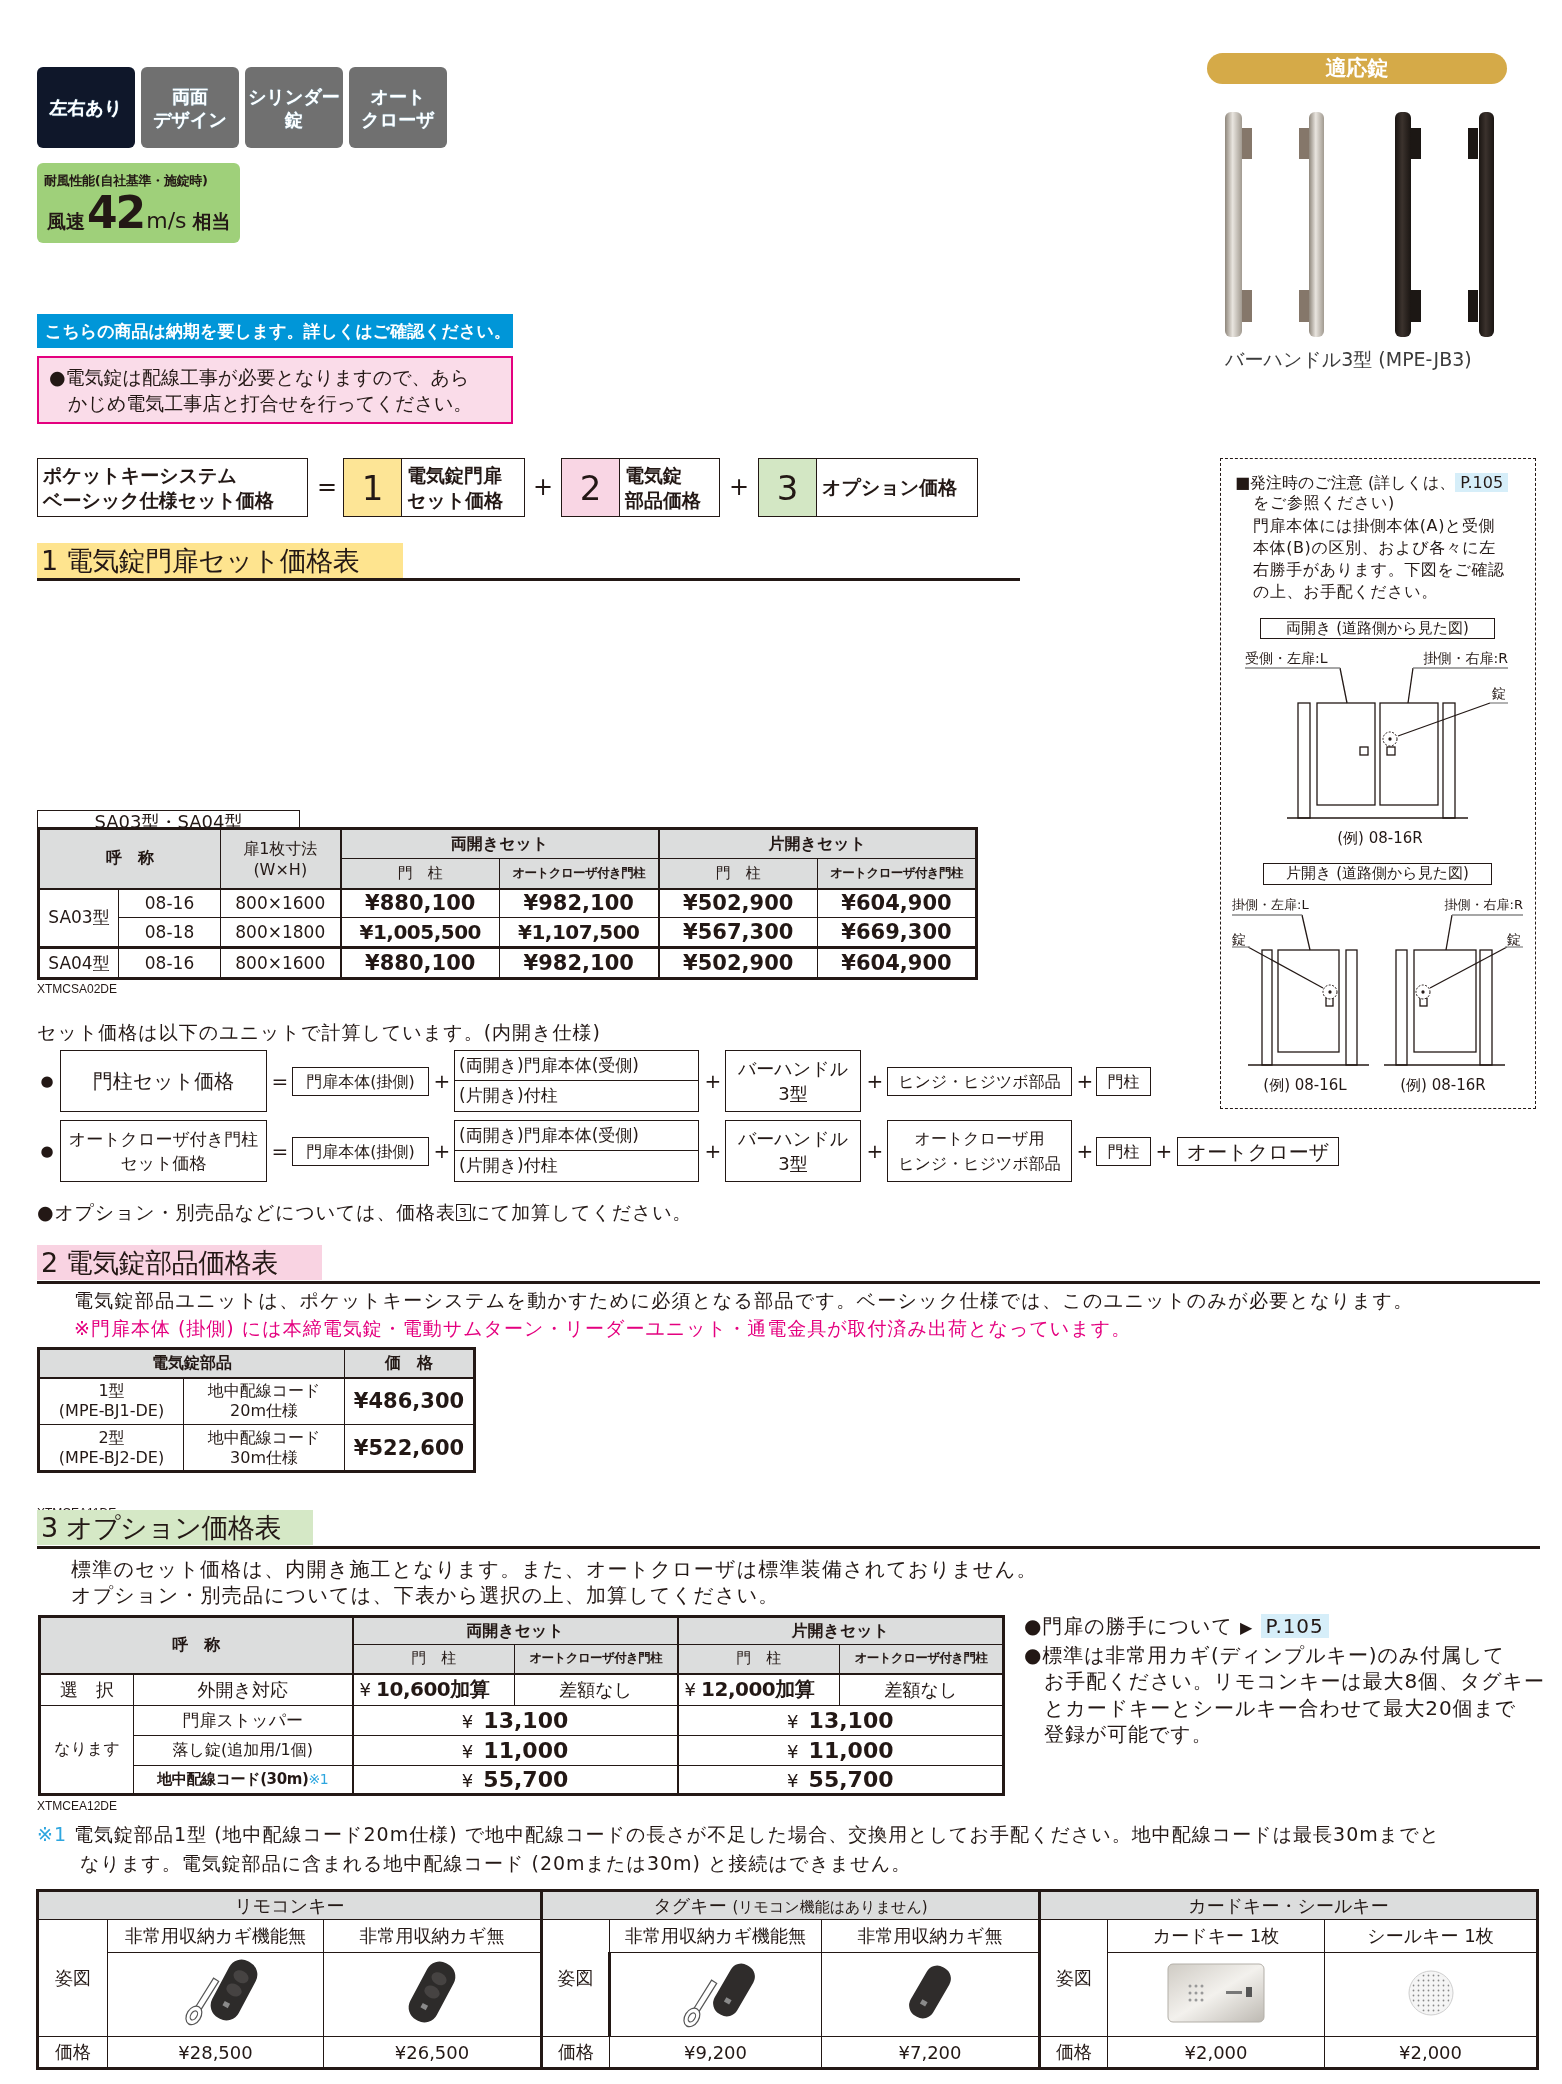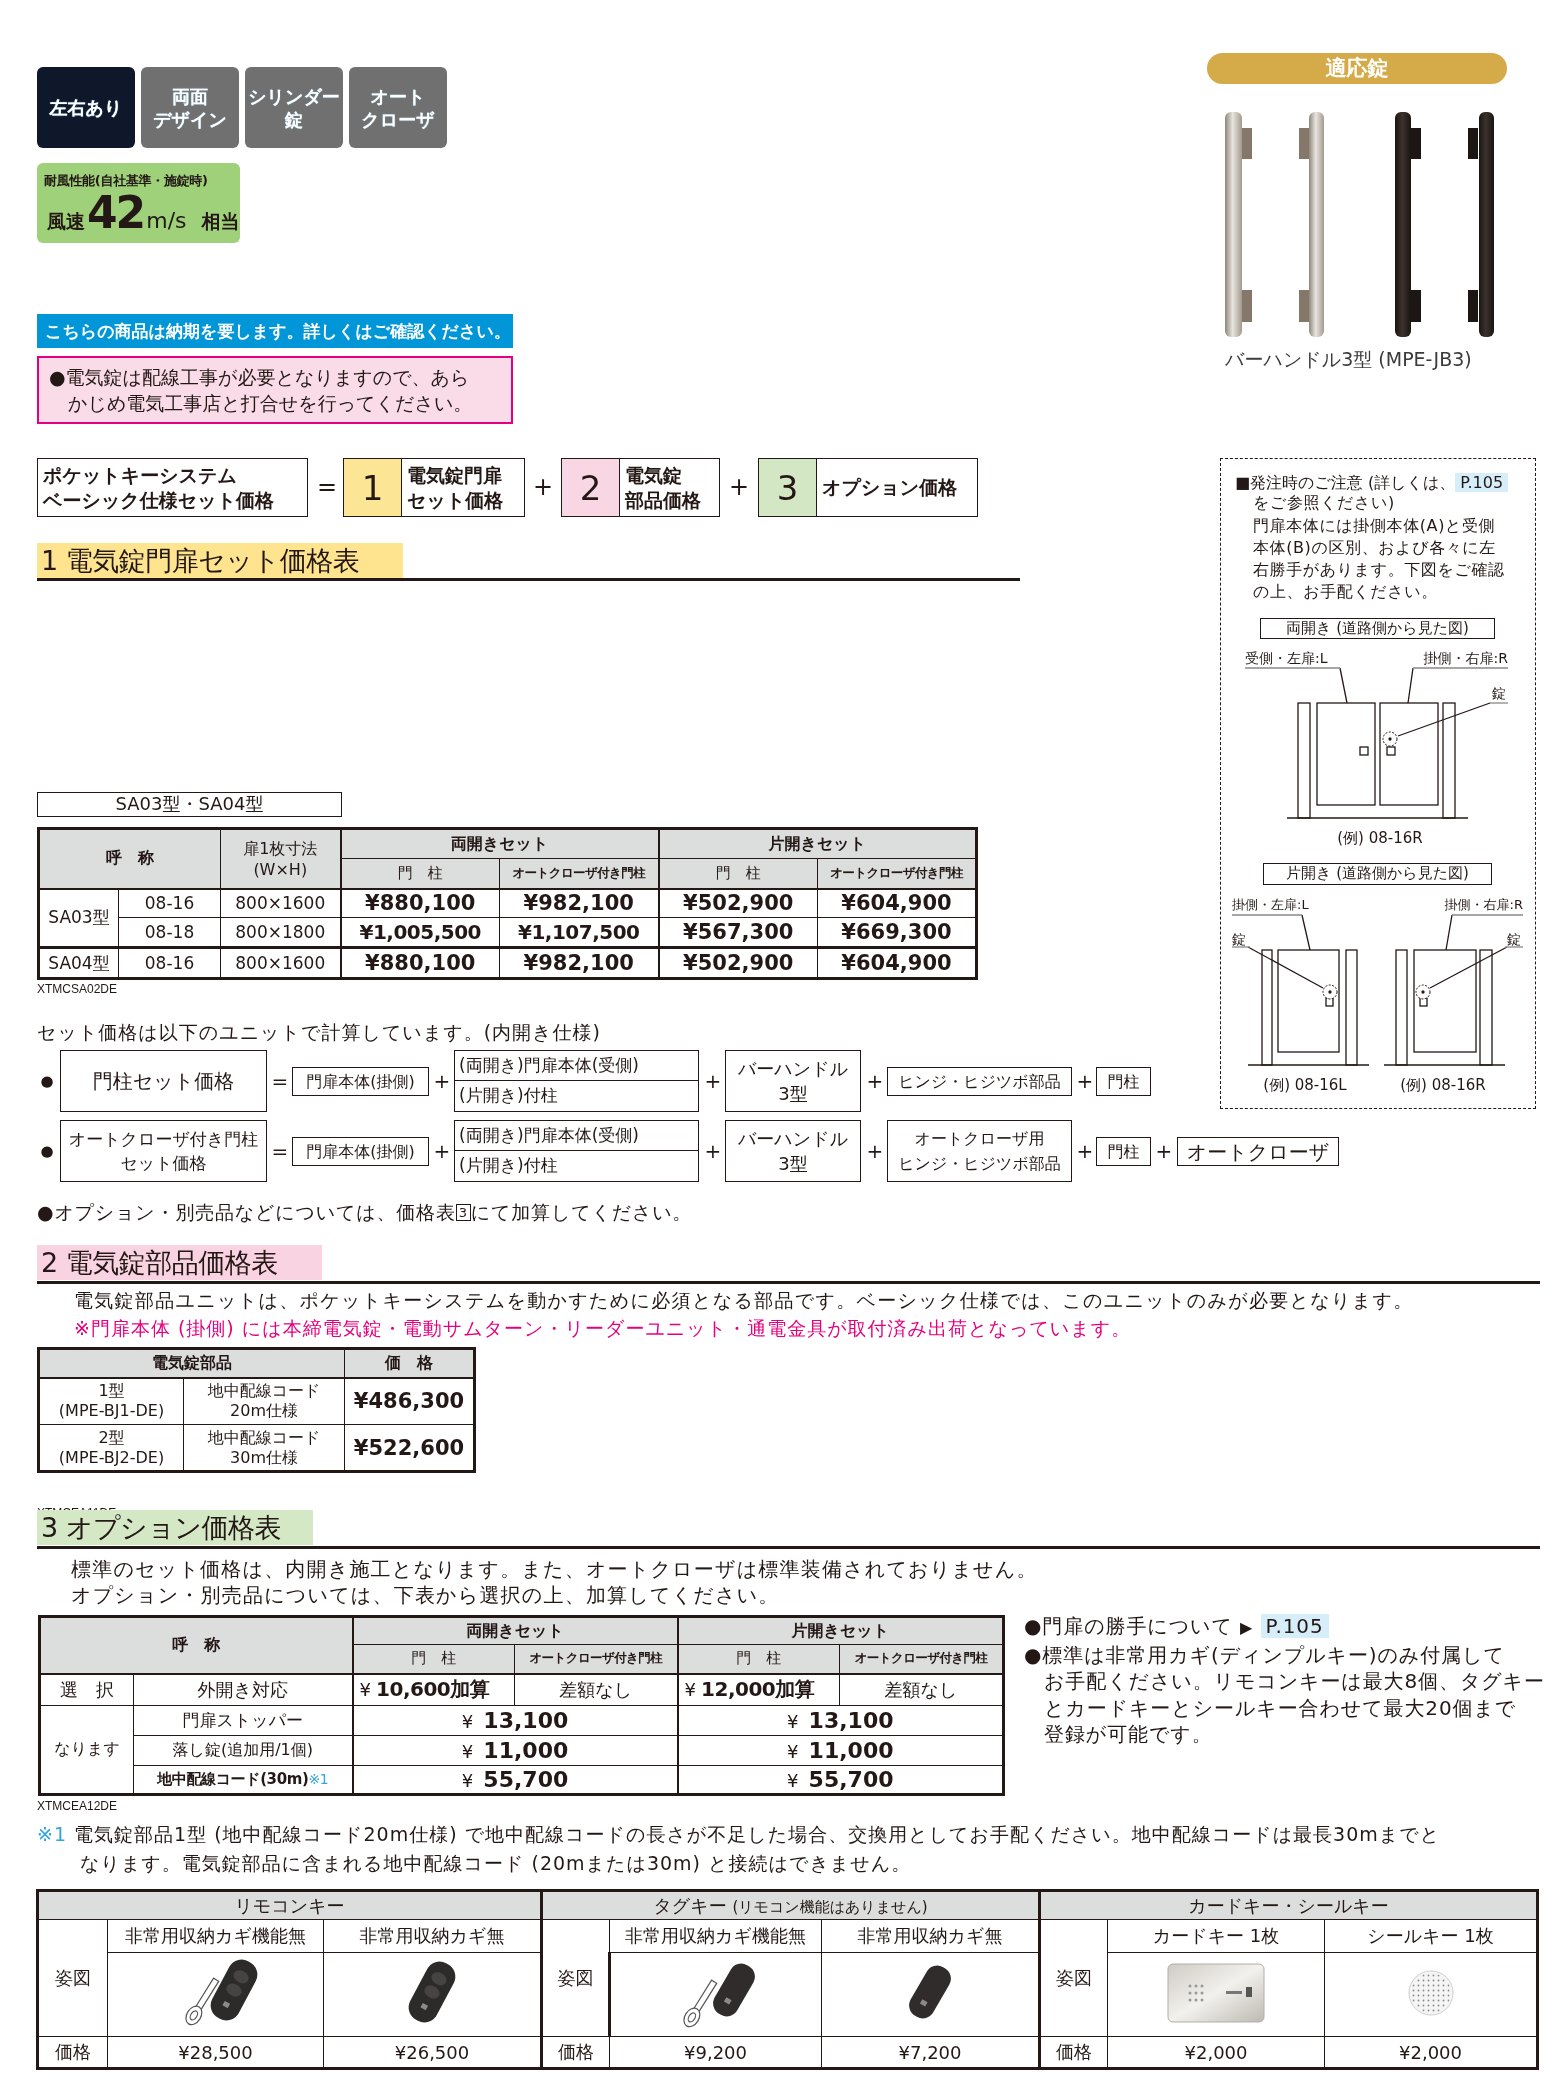--- a/index.html
+++ b/index.html
@@ -6,21 +6,21 @@
 html,body{width:1562px;height:2084px;background:#fff}
 body{position:relative;overflow:hidden;font-family:"DejaVu Sans","Liberation Sans",sans-serif;color:#231815}
 .a{position:absolute}
 
 .badge{position:absolute;top:67px;width:98px;height:81px;border-radius:6px;color:#fff;font-weight:bold;display:flex;flex-direction:column;align-items:center;justify-content:center;font-size:18px;line-height:23px;text-shadow:0 0 1px #8ccbec;white-space:nowrap}
 .wind{left:37px;top:163px;width:203px;height:80px;border-radius:6px}
 .wind .wlbl{position:absolute;left:7px;top:9px;font-size:13px;font-weight:bold;white-space:nowrap;letter-spacing:-.3px}
 .wind .wbig{position:absolute;left:10px;top:26px;white-space:nowrap;font-weight:bold;line-height:48px}
 .wind .w1,.wind .w4{font-size:19px}
 .wind .w2{font-size:44px;letter-spacing:-2px;margin:0 2px}
-.wind .w3{font-size:22px;font-weight:normal;margin-right:15px}
+.wind .w3{font-size:22px;font-weight:normal;margin-right:6px}
 .notice{left:37px;top:314px;width:476px;height:34px;color:#fff;font-weight:bold;font-size:17px;line-height:34px;padding-left:8px;white-space:nowrap}
 .warn{left:37px;top:356px;width:476px;height:68px;border:2px solid #e4007f;padding:6px 0 2px 10px;font-size:19px;line-height:26px;white-space:nowrap}
 .warn .l2{padding-left:19px}
 .pill{left:1207px;top:53px;width:300px;height:31px;border-radius:16px;color:#fff;font-size:21px;font-weight:bold;text-align:center;line-height:31px}
 .caption{left:1225px;top:347px;font-size:19px;color:#3b3b3b;white-space:nowrap}
 
 .fbox{position:absolute;top:458px;height:59px;border:1.5px solid #231815;background:#fff;display:flex}
 .fbox .num{width:58px;border-right:1.5px solid #231815;font-size:34px;display:flex;align-items:center;justify-content:center}
 .fbox .lab{flex:1;font-size:19px;font-weight:bold;line-height:25px;padding:3px 5px;white-space:nowrap;display:flex;flex-direction:column;justify-content:center}
 .fop{position:absolute;top:458px;height:59px;line-height:59px;text-align:center;font-size:24px}
@@ -147,21 +147,21 @@
 <div class="fbox" style="left:758px;width:220px">
   <div class="num" style="background-color: rgb(211, 231, 196);">3</div>
   <div class="lab">
     <span>オプション価格</span>
   </div>
 </div>
 
 <div class="a sh" style="left: 37px; top: 543px; width: 366px; background-color: rgb(254, 228, 143);">1 電気錠門扉セット価格表</div>
 <div class="a rule" style="left:37px;top:578px;width:983px"></div>
 
-<div class="a" style="left:37px;top:792px;width:305px;height:25px;border:1.5px solid #231815;text-align:center;font-size:18px;line-height:22px">SA03型・SA04型</div>
+<div class="a" style="left:37px;top:810px;width:263px;height:25px;border:1.5px solid #231815;text-align:center;font-size:18px;line-height:22px">SA03型・SA04型</div>
 
 <table class="grid" style="left:37px;top:827px;width:938px">
   <colgroup>
       <col style="width:80px">
       <col style="width:102px">
       <col style="width:120px">
       <col style="width:159px">
       <col style="width:159px">
       <col style="width:159px">
       <col style="width:159px">

